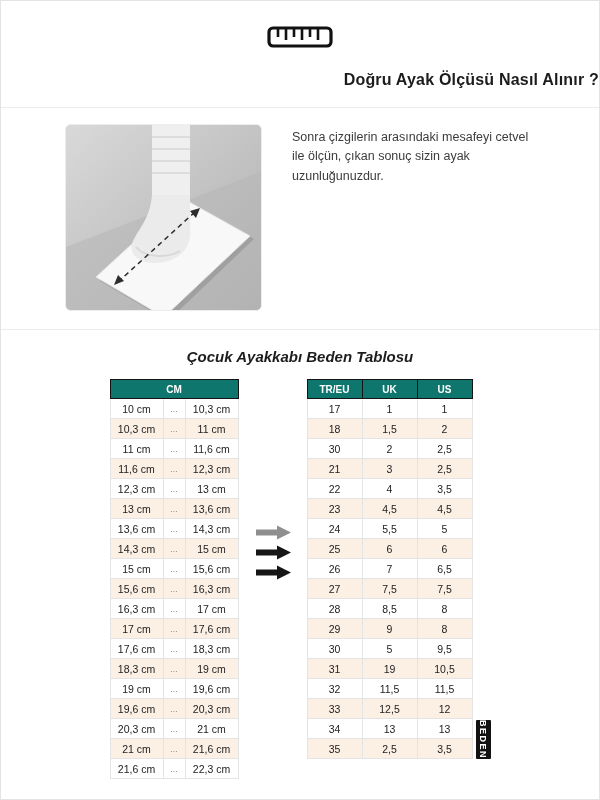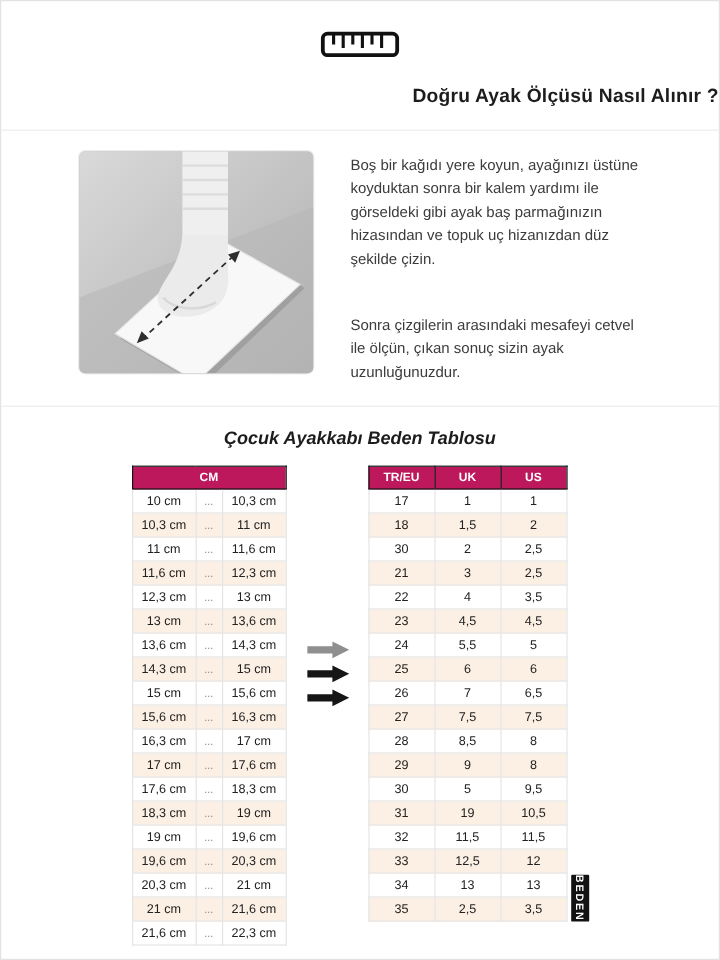--- a/index.html
+++ b/index.html
@@ -27,21 +27,21 @@
   .instr-text p + p { margin-top:36px; }
 
   
   .section-title {
     text-align:center; font-size:15px; font-weight:bold; color:#1c1c1c; margin-top:18px;font-style:italic;
   }
   .tables { display:flex; justify-content:center; align-items:flex-start; margin-top:14px; }
 
   table { border-collapse:collapse; font-size:10.5px; color:#222; table-layout:fixed; }
   thead th {
-    background:#be185d; color:#fff; font-weight:bold; font-size:10px;
+    background:#0f766e; color:#fff; font-weight:bold; font-size:10px;
     height:19px; border:1px solid #141414; text-align:center;
   }
   tbody td {
     border:1px solid #e4e4e4; text-align:center; height:20px; padding:0 3px;
     background:#fff;
   }
   tbody tr:nth-child(even) td { background:#fcefe3; }
 
   .cm-table col.c-val { width:53px; }
   .cm-table col.c-dots { width:22px; }
@@ -106,21 +106,20 @@
         <path d="M70,122 C78,132 100,134 114,126" fill="none" stroke="#d8d8d8" stroke-width="2"></path>
       </g>
       <g stroke="#2e2e2e" stroke-width="1.5">
         <line x1="52" y1="157" x2="130" y2="86" stroke-dasharray="5,4"></line>
         <polygon points="48,160 58,156 52,150" fill="#2e2e2e" stroke="none"></polygon>
         <polygon points="134,83 124,86 130,93" fill="#2e2e2e" stroke="none"></polygon>
       </g>
     </svg>
   </div>
   <div class="instr-text">
-    <p>Boş bir kağıdı yere koyun, ayağınızı üstüne koyduktan sonra bir kalem yardımı ile görseldeki gibi ayak baş parmağınızın hizasından ve topuk uç hizanızdan düz şekilde çizin.</p>
     <p>Sonra çizgilerin arasındaki mesafeyi cetvel ile ölçün, çıkan sonuç sizin ayak uzunluğunuzdur.</p>
   </div>
 </div>
 
 <hr class="divider">
 
 <h2 class="section-title">Çocuk Ayakkabı Beden Tablosu</h2>
 
 <div class="tables">
 

